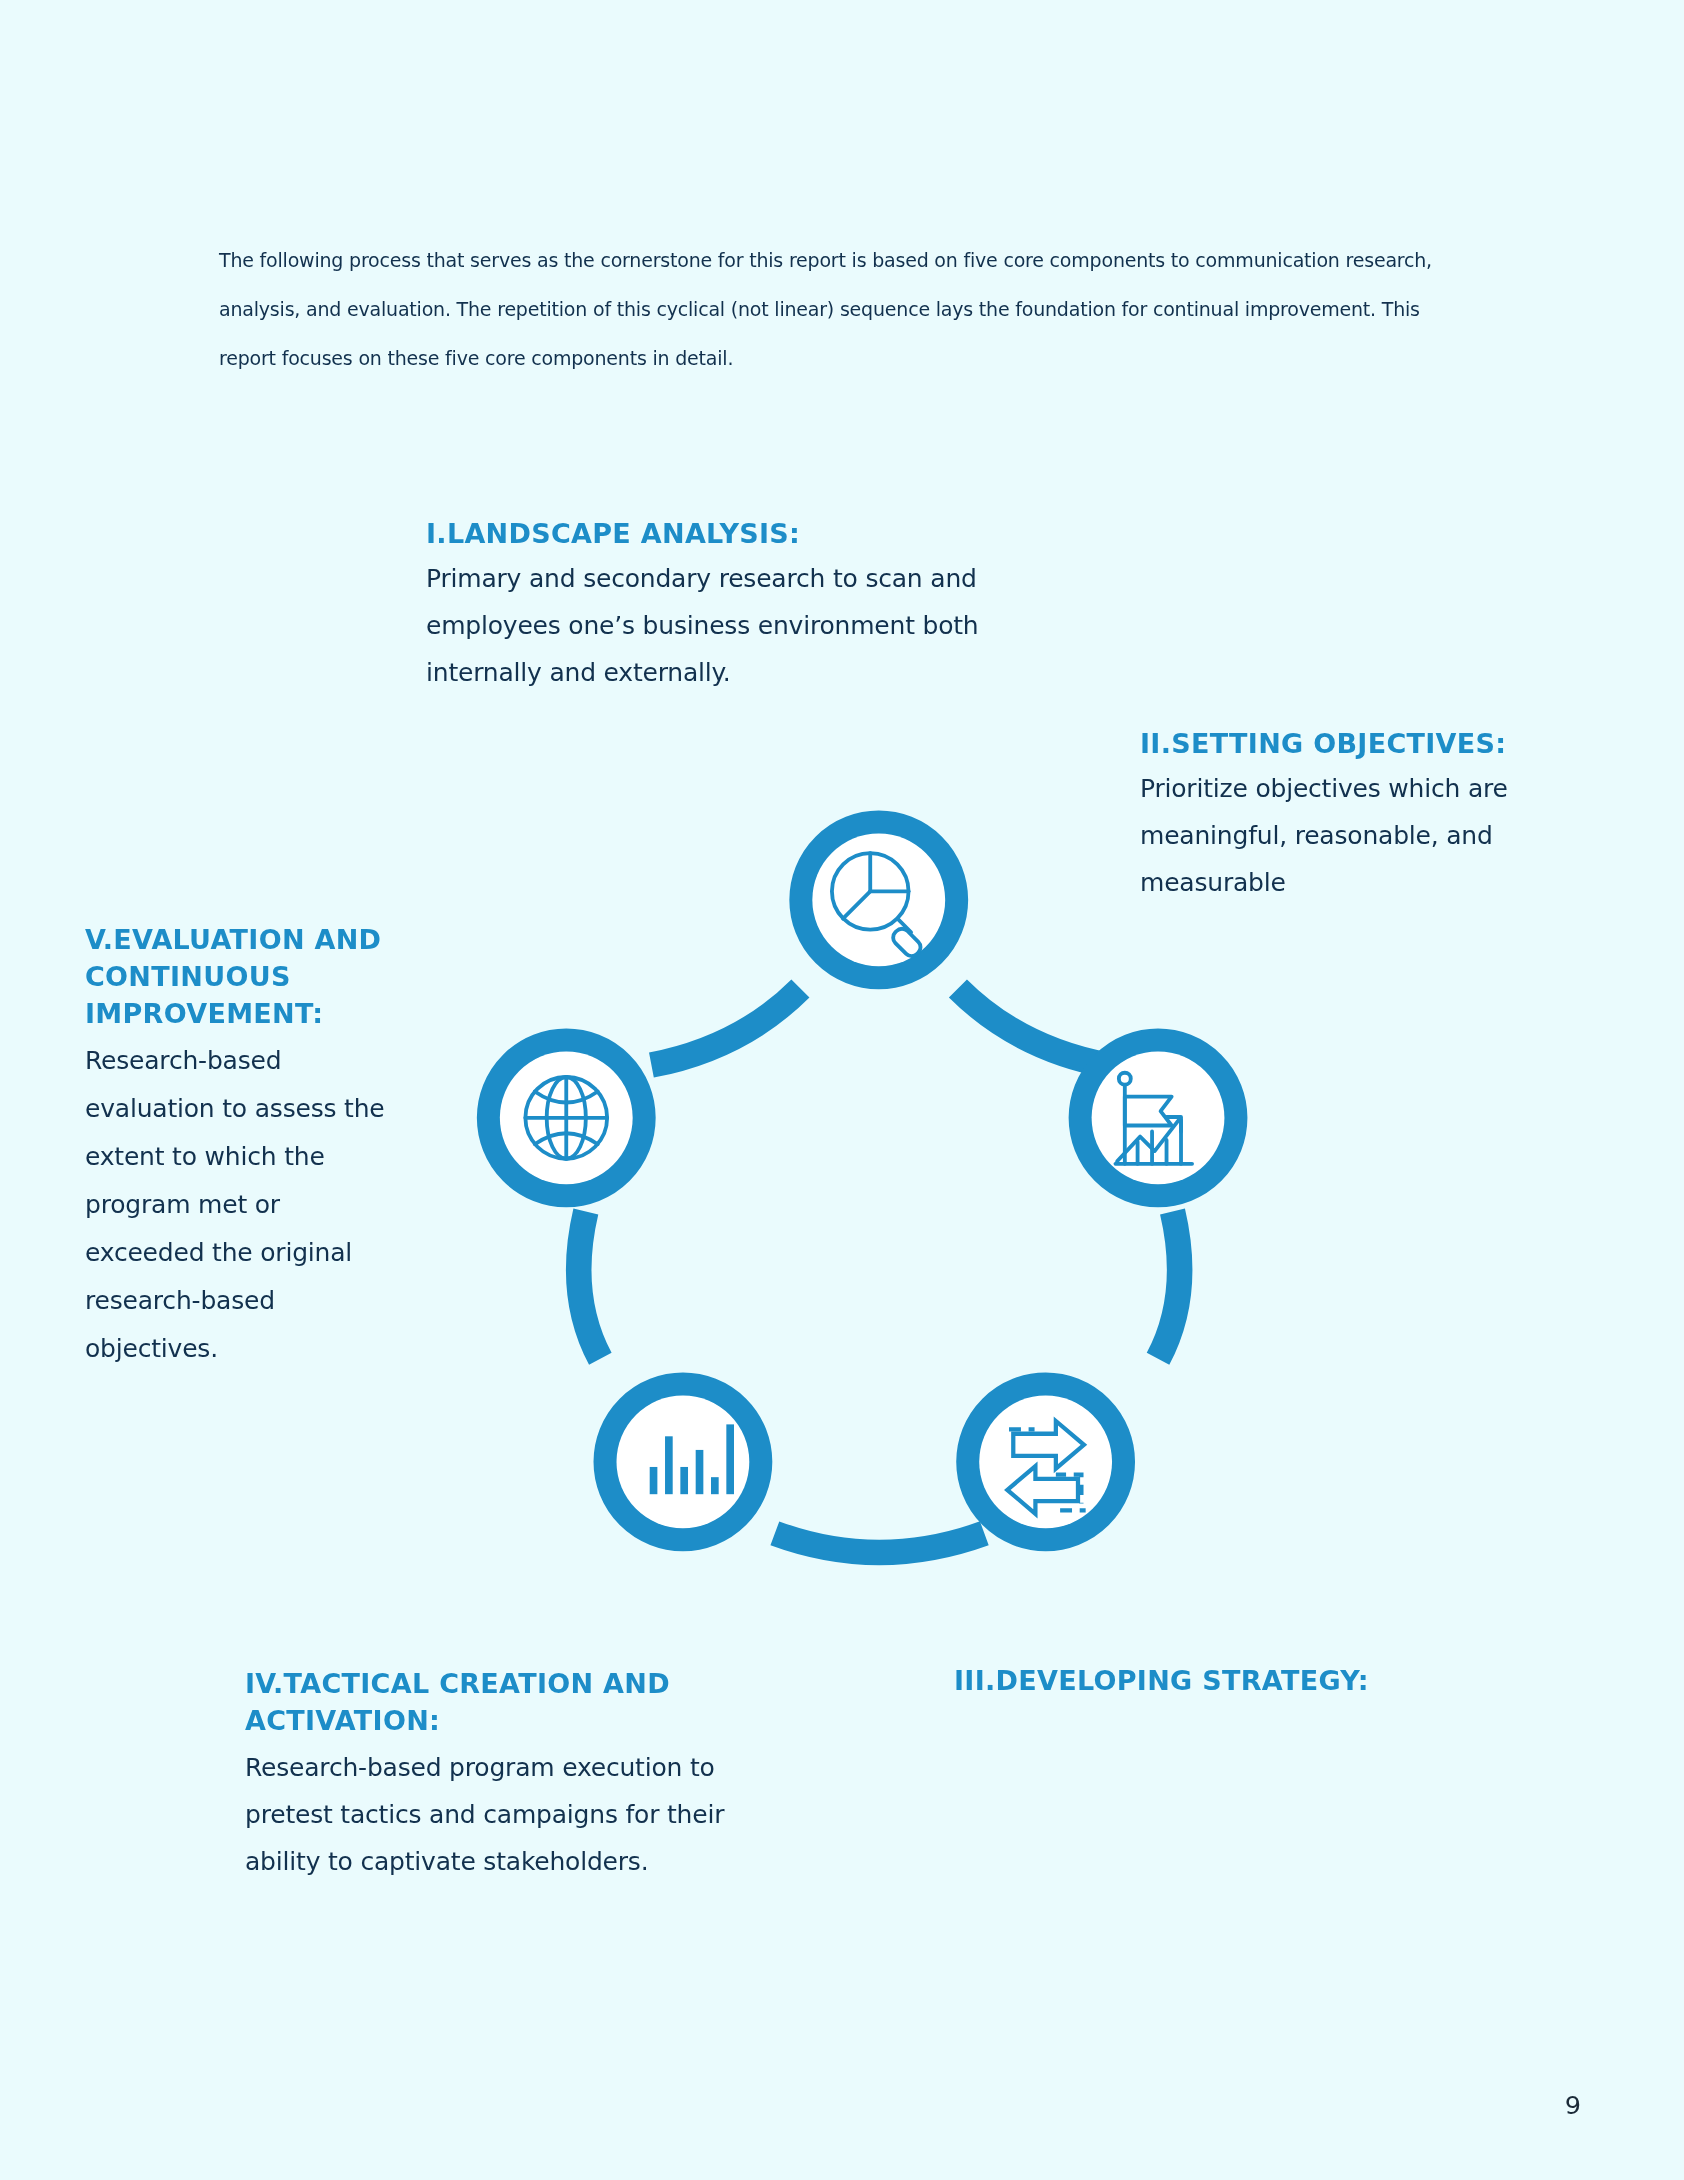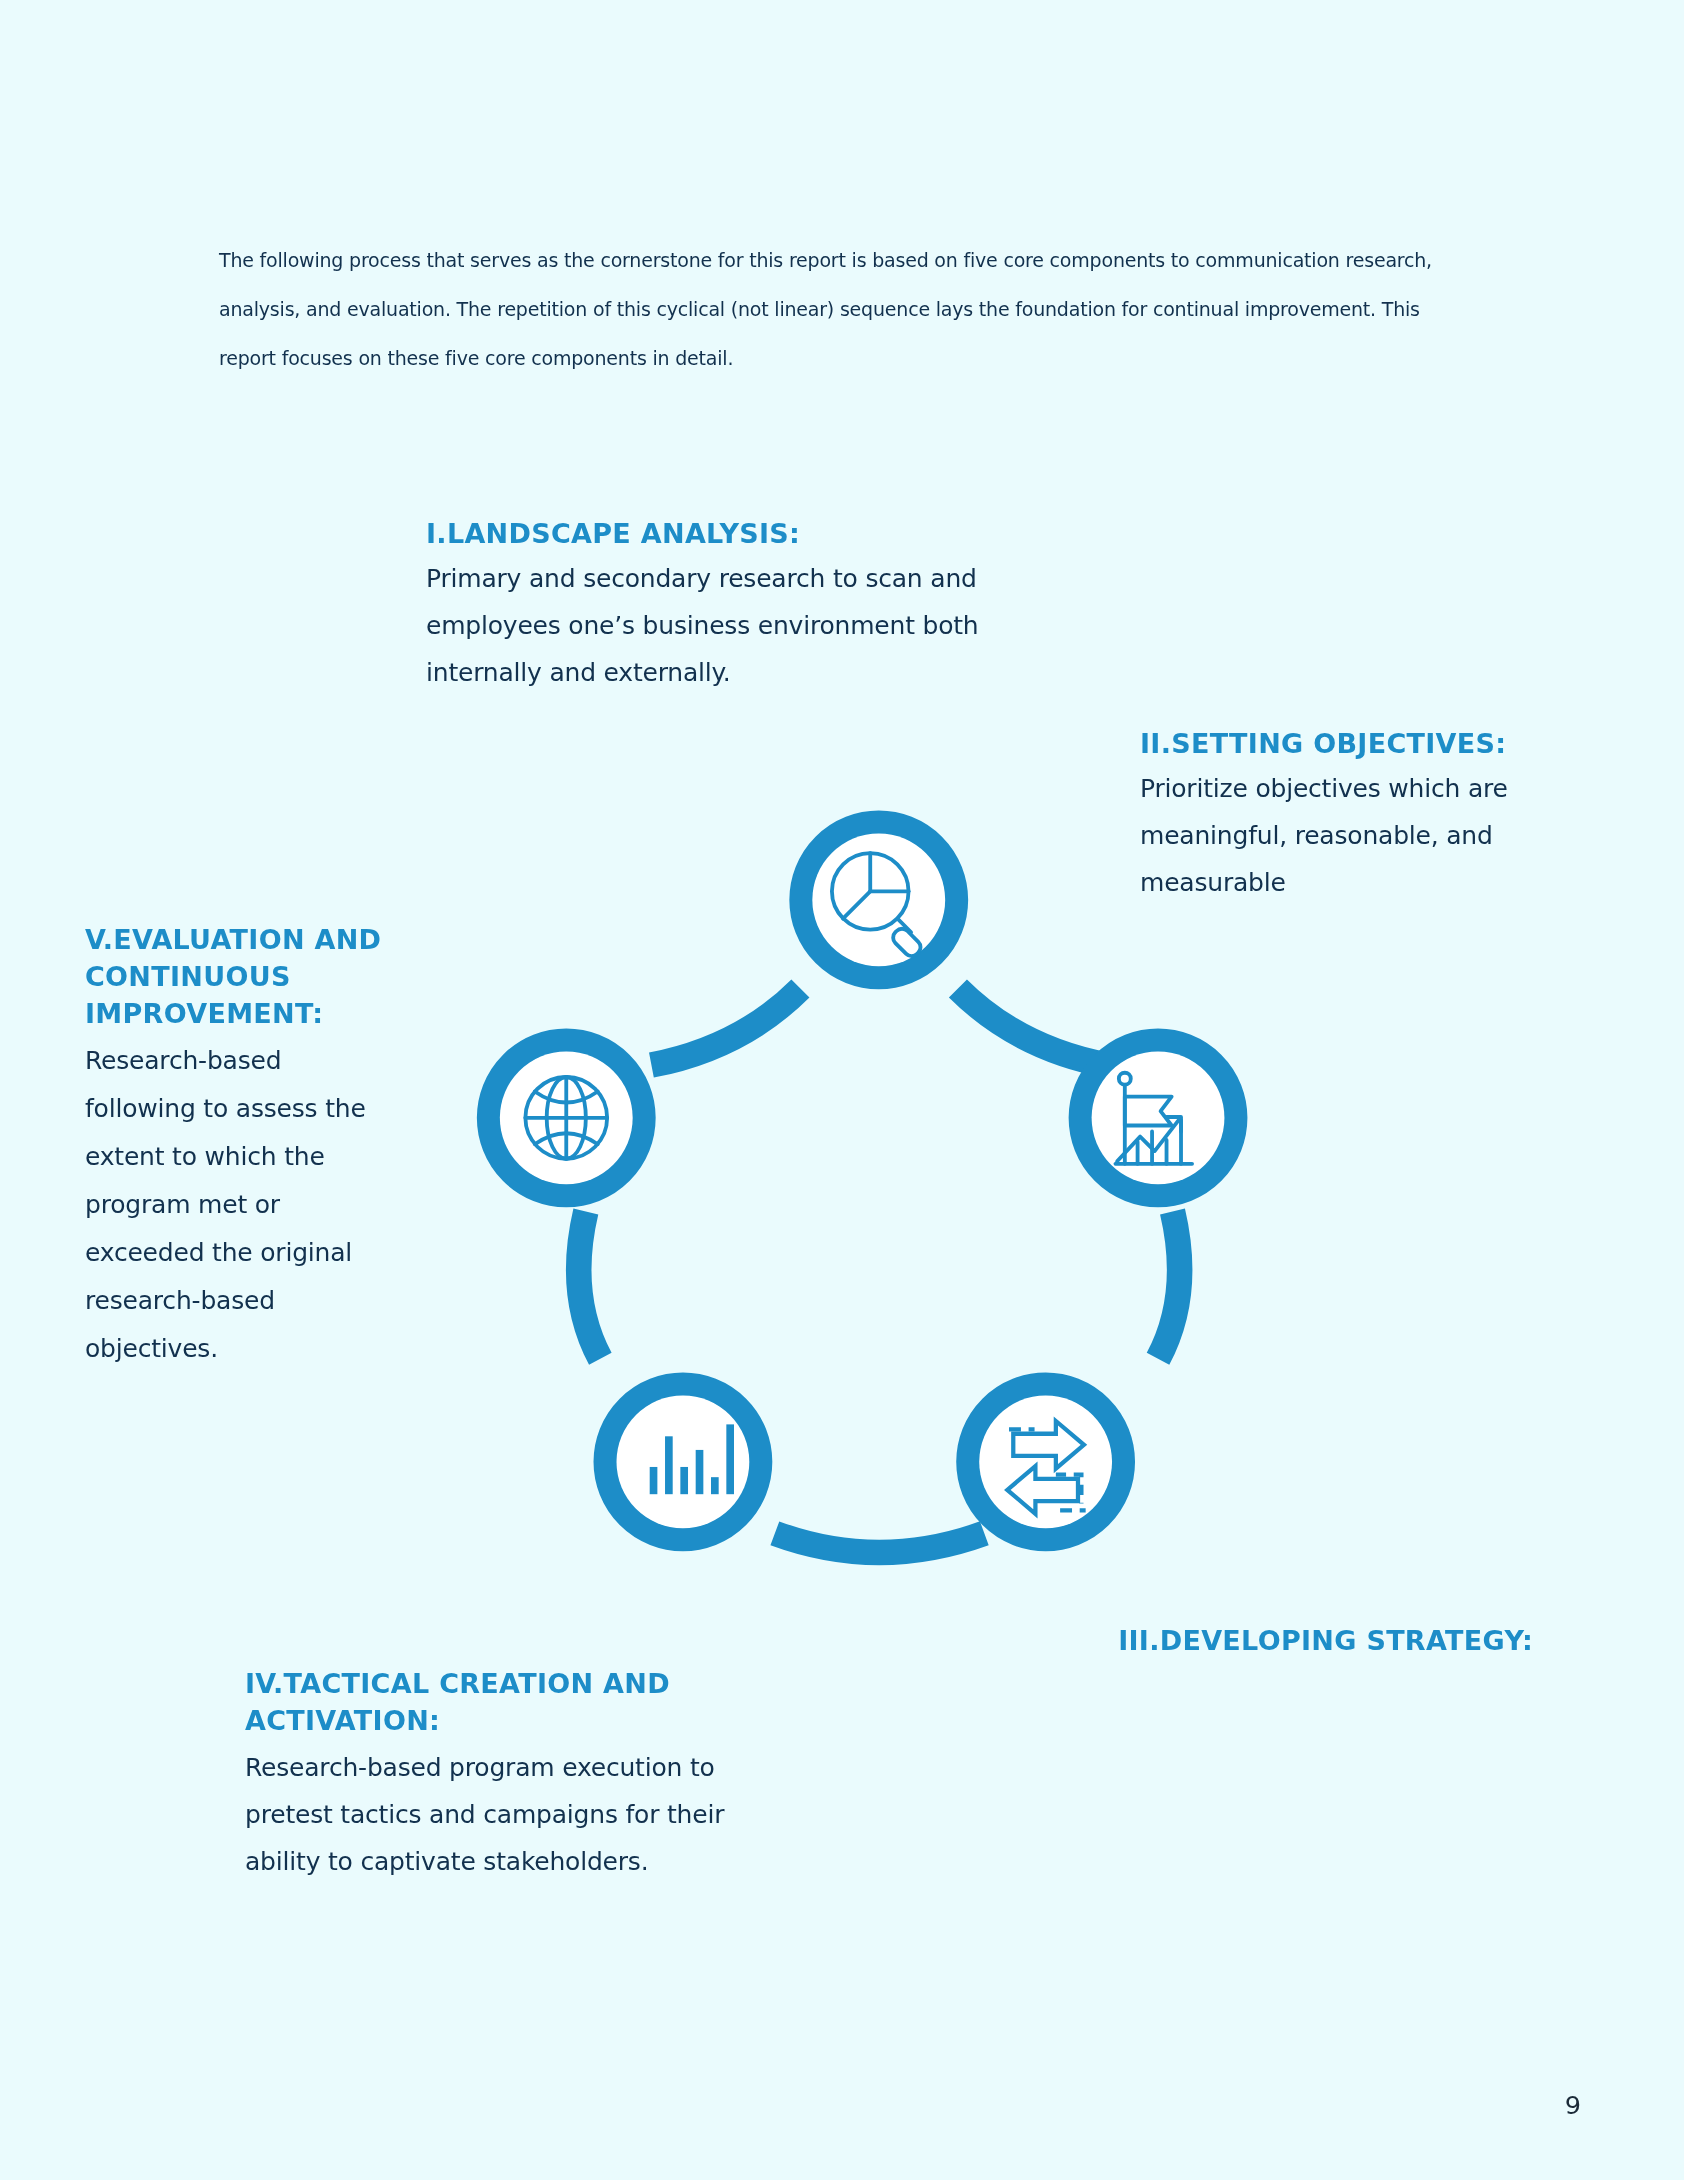--- a/index.html
+++ b/index.html
@@ -50,21 +50,21 @@
     font-size: 25px;
     line-height: 47px;
     color: #12314e;
     letter-spacing: -0.2px;
   }
 
   #block-landscape { left: 426px; top: 518px;  width: 579px; }
   #block-objectives{ left: 1140px;top: 728px;  width: 477px; }
   #block-evaluation{ left: 85px; top: 921px; width: 307px; }
   #block-tactical  { left: 245px; top: 1665px; width: 511px; }
-  #block-strategy  { left: 954px;top: 1625px; width: 579px; text-align: right; }
+  #block-strategy  { left: 954px;top: 1665px; width: 579px; }
 
   #block-evaluation h3 { line-height: 37px; }
   #block-evaluation p  { line-height: 48px; }
   #block-tactical h3   { line-height: 37px; }
 
   
   #diagram {
     position: absolute;
     left: 383px;
     top: 733px;
@@ -95,21 +95,21 @@
     <p>Primary and secondary research to scan and employees one’s business environment both internally and externally.</p>
   </div>
 
   <div class="block" id="block-objectives">
     <h3>II.SETTING OBJECTIVES:</h3>
     <p>Prioritize objectives which are meaningful, reasonable, and measurable</p>
   </div>
 
   <div class="block" id="block-evaluation">
     <h3>V.EVALUATION AND CONTINUOUS IMPROVEMENT:</h3>
-    <p>Research-based following to assess the extent to which the program met or exceeded the original research-based objectives.</p>
+    <p>Research-based evaluation to assess the extent to which the program met or exceeded the original research-based objectives.</p>
   </div>
 
   <div class="block" id="block-tactical">
     <h3>IV.TACTICAL CREATION AND ACTIVATION:</h3>
     <p>Research-based program execution to pretest tactics and campaigns for their ability to captivate stakeholders.</p>
   </div>
 
   <div class="block" id="block-strategy">
     <h3>III.DEVELOPING STRATEGY:</h3>
   </div>

